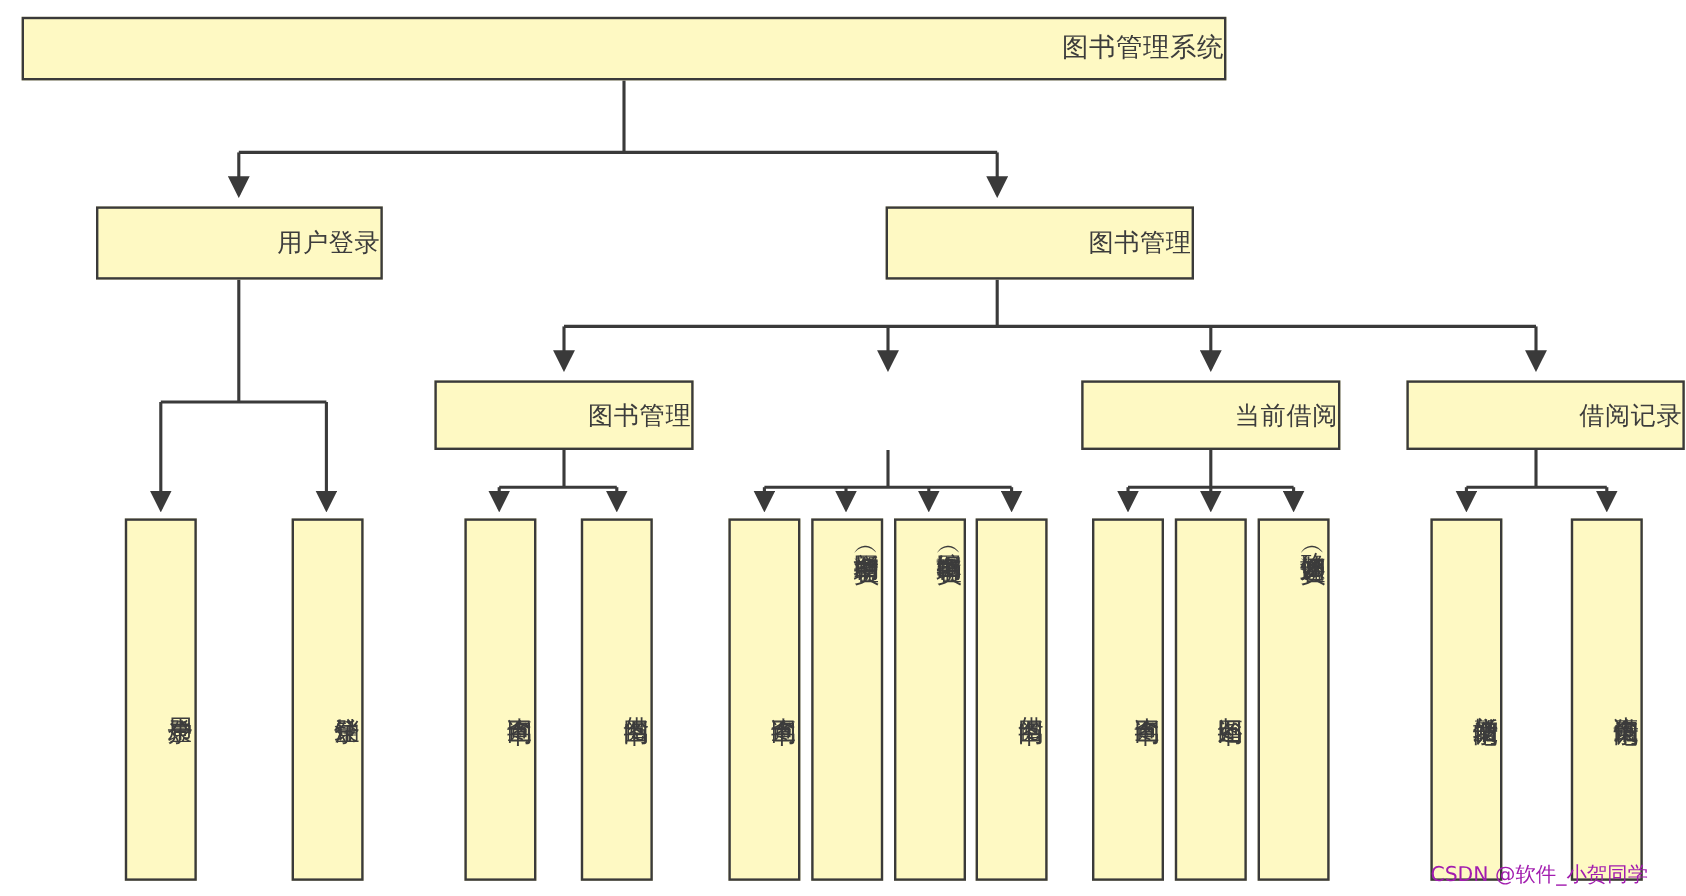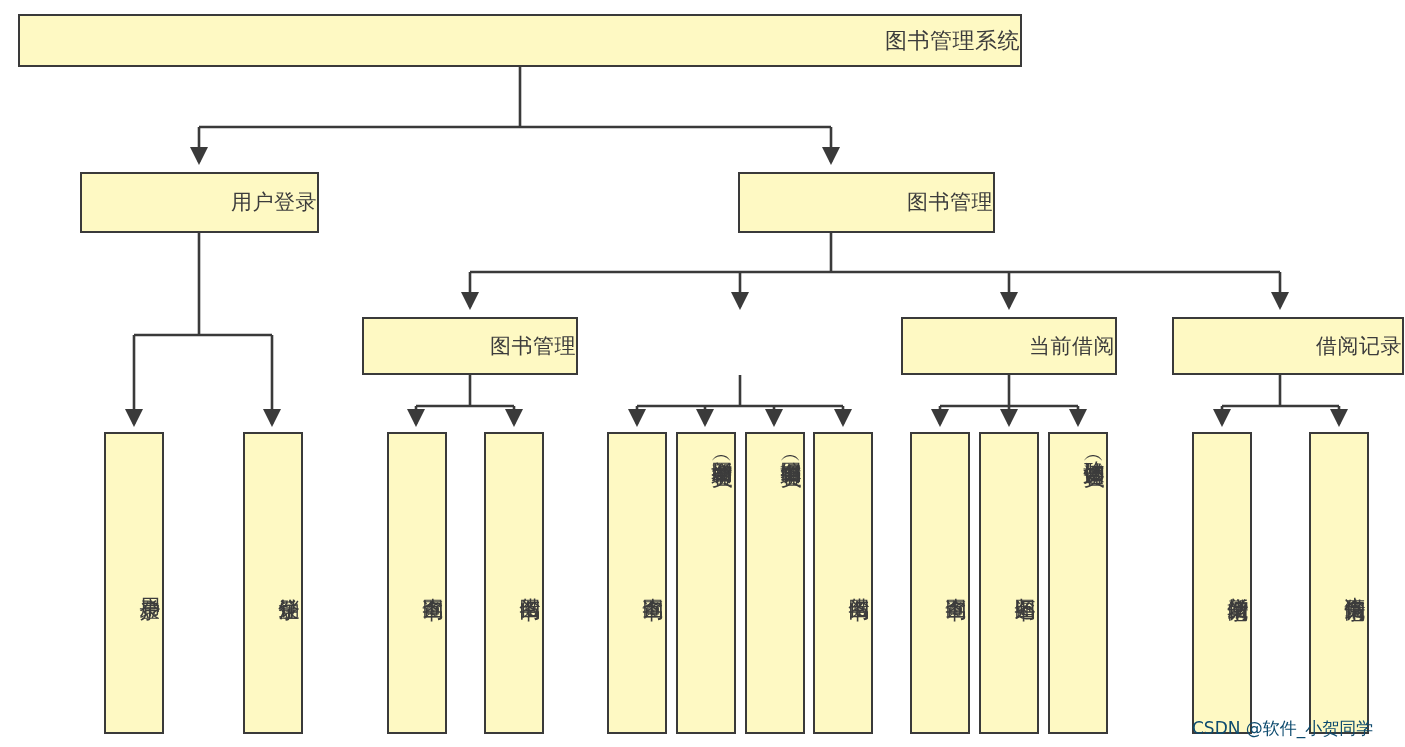--- a/index.html
+++ b/index.html
@@ -60,21 +60,21 @@
   .node.vert .label {
     writing-mode: vertical-rl;
     text-orientation: upright;
     font-size: 21px;
     line-height: 1.22;
     letter-spacing: 1px;
     max-height: 100%;
   }
   .watermark {
     position: absolute;
-    color: #0c4a6e;
+    color: #a21caf;
     font-size: 17px;
     white-space: nowrap;
     z-index: 5;
     font-family: "DejaVu Sans", "Liberation Sans", sans-serif;
   }
 </style>
 </head>
 <body>
 
 <div id="canvas">

